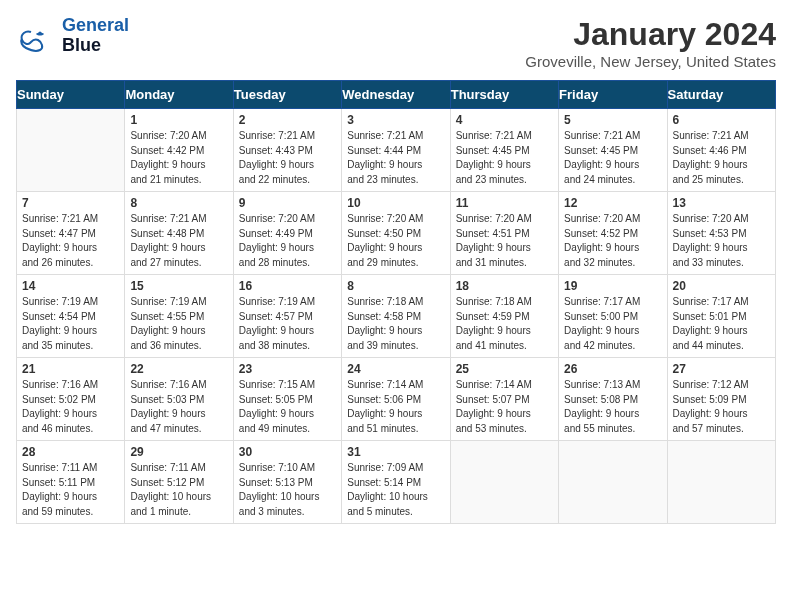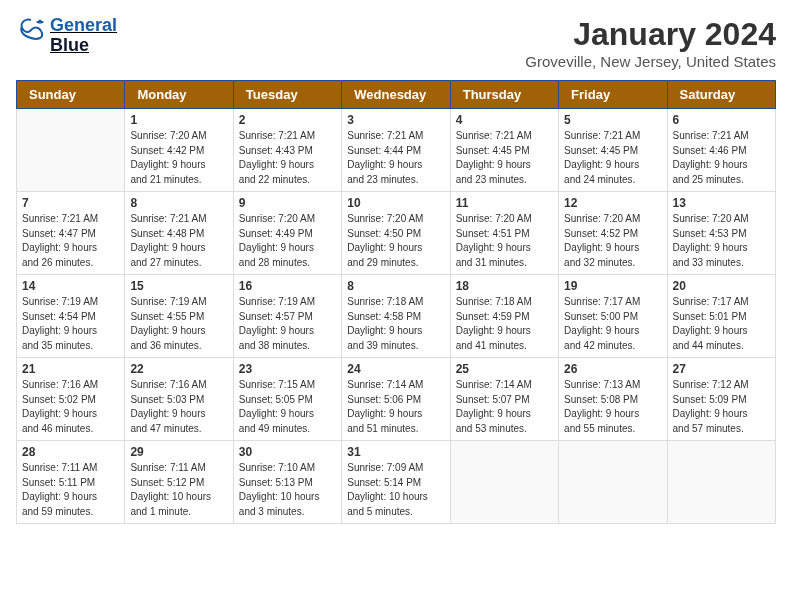--- a/index.html
+++ b/index.html
@@ -11,23 +11,22 @@
       padding: 16px;
     }
     .header {
       display: flex;
       justify-content: space-between;
       align-items: flex-start;
       margin-bottom: 10px;
     }
     .logo {
       display: flex;
-      align-items: flex-start;
-      gap: 4px;
-      text-decoration: underline;
+      align-items: flex-end;
+      gap: 16px;
     }
     .logo-text {
       font-size: 18px;
       font-weight: bold;
       color: #333;
       line-height: 1.1;
     }
     .logo-text span {
       color: #1a5fa8;
     }
@@ -47,25 +46,25 @@
       font-size: 15px;
       color: #555;
       text-align: right;
     }
     .calendar {
       width: 100%;
       border-collapse: collapse;
       border: 1px solid #ccc;
     }
     .calendar th {
-      background-color: #a16207;
+      background-color: #0c4a6e;
       color: white;
       font-size: 13px;
       font-weight: bold;
-      padding: 6px 12px;
+      padding: 6px 0;
       text-align: left;
       border: 1px solid #1a5099;
     }
     .calendar td {
       vertical-align: top;
       padding: 4px 5px;
       border: 1px solid #ddd;
       font-size: 10.5px;
       color: #333;
       width: 14.28%;

